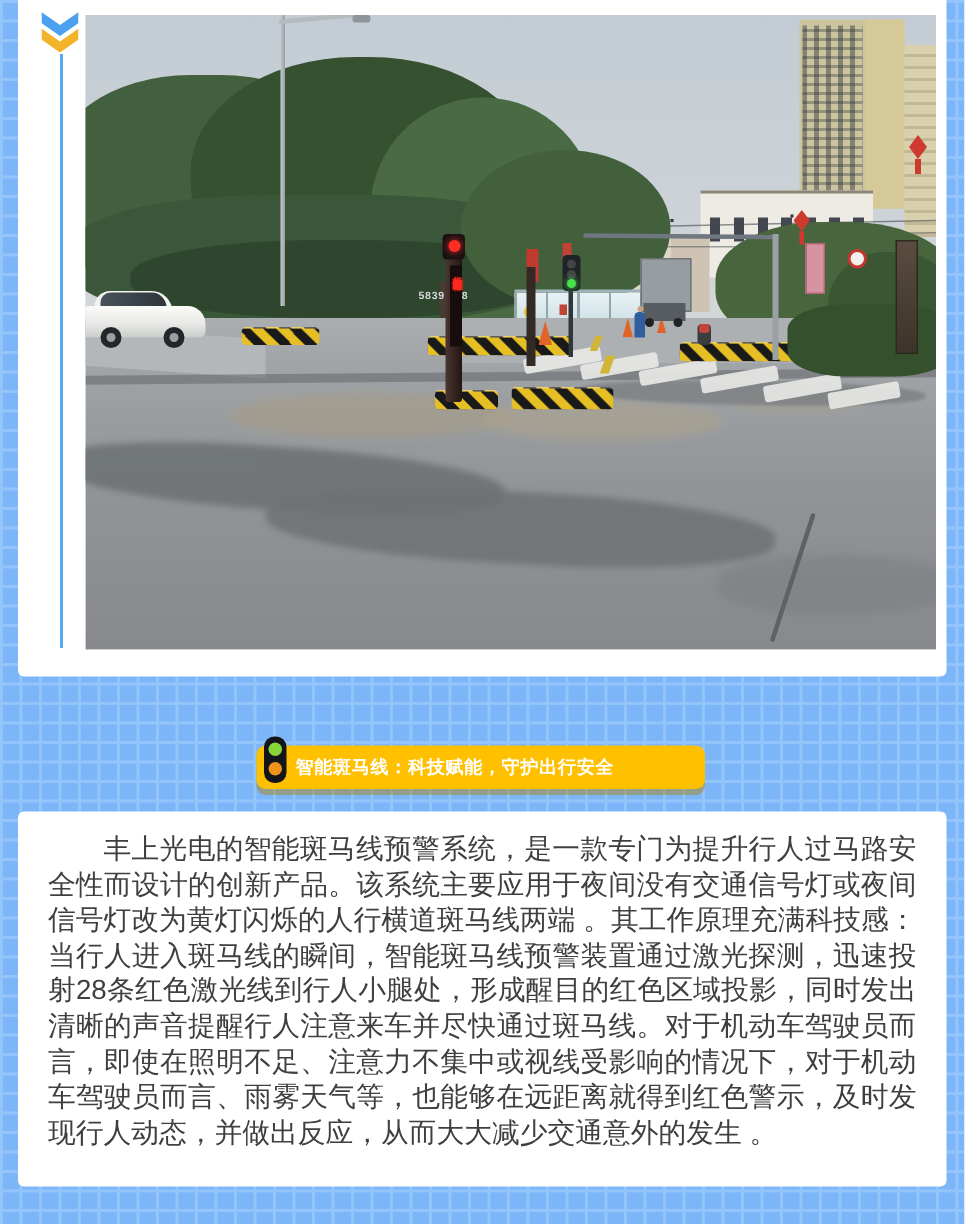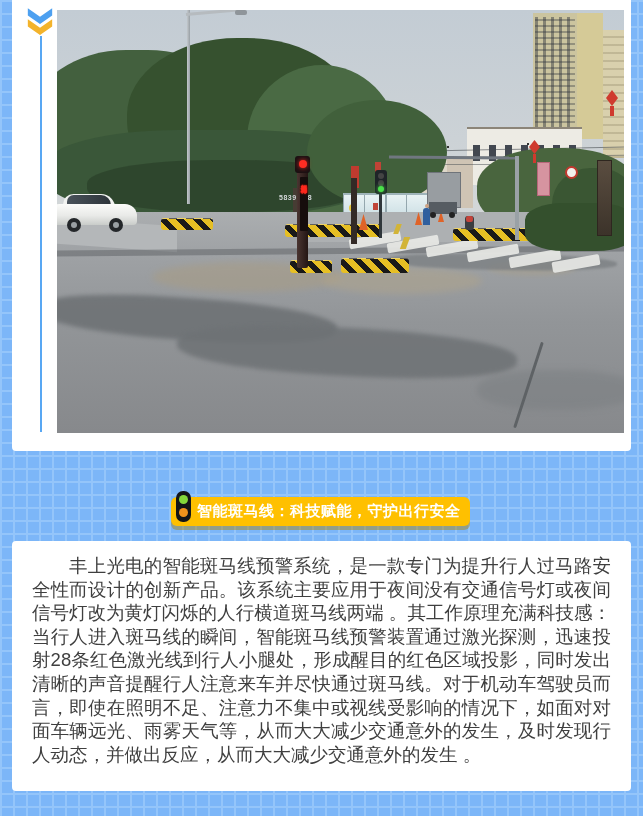--- a/index.html
+++ b/index.html
@@ -16,21 +16,21 @@
   
   .photo-panel{left:12px;top:0;width:619px;height:451px;background:#ffffff;border-radius:0 0 4px 4px;}
   .vline{left:40px;top:36px;width:2px;height:396px;background:#58a7f3;}
   .chevron{left:25px;top:7px;width:30px;height:28px;}
   
   .photo{left:57px;top:10px;width:567px;height:423px;overflow:hidden;background:#c9d1d7;}
   .photo .abs{position:absolute;}
   
   .banner{left:171px;top:497px;width:299px;height:29px;background:#ffc000;border-radius:6px;
           box-shadow:0 4px 0 rgba(176,128,0,.45);display:flex;align-items:center;}
-  .banner-title{margin-left:26px;color:#ffffff;font-weight:bold;font-size:15px;letter-spacing:.5px;white-space:nowrap;}
+  .banner-title{margin-left:26px;color:#ffffff;font-weight:bold;font-size:12px;letter-spacing:.5px;white-space:nowrap;}
   .tl-icon{position:absolute;left:5px;top:-6px;width:15px;height:31px;background:#141518;border-radius:7px;}
   .tl-icon .g{position:absolute;left:3px;top:4px;width:9px;height:9px;border-radius:50%;background:#84d63a;}
   .tl-icon .o{position:absolute;left:3px;top:17px;width:9px;height:9px;border-radius:50%;background:#f0921c;}
   
   .text-card{left:12px;top:541px;width:619px;height:250px;background:#ffffff;border-radius:4px;}
   .text-card p{position:absolute;left:20px;right:20px;top:13px;margin:0;
      font-size:18.5px;line-height:23.6px;color:#3f3f3f;text-align:justify;text-indent:2em;}
   
   .curb{background:repeating-linear-gradient(45deg,#e6bf24 0 6px,#191919 6px 12px);border-radius:3px;border-top:1px solid rgba(255,255,255,.3);}
   .cone{clip-path:polygon(50% 0,100% 100%,0 100%);background:#e06328;}
@@ -186,16 +186,16 @@
 
   <div class="abs banner">
     <div class="tl-icon">
       <div class="g"></div>
       <div class="o"></div>
     </div>
     <span class="banner-title">智能斑马线：科技赋能，守护出行安全</span>
   </div>
 
   <div class="abs text-card">
-    <p>丰上光电的智能斑马线预警系统，是一款专门为提升行人过马路安全性而设计的创新产品。该系统主要应用于夜间没有交通信号灯或夜间信号灯改为黄灯闪烁的人行横道斑马线两端 。其工作原理充满科技感：当行人进入斑马线的瞬间，智能斑马线预警装置通过激光探测，迅速投射28条红色激光线到行人小腿处，形成醒目的红色区域投影，同时发出清晰的声音提醒行人注意来车并尽快通过斑马线。对于机动车驾驶员而言，即使在照明不足、注意力不集中或视线受影响的情况下，如面对对面车辆远光、雨雾天气等，从而大大减少交通意外的发生，及时发现行人动态，并做出反应，从而大大减少交通意外的发生 。</p>
+    <p>丰上光电的智能斑马线预警系统，是一款专门为提升行人过马路安全性而设计的创新产品。该系统主要应用于夜间没有交通信号灯或夜间信号灯改为黄灯闪烁的人行横道斑马线两端 。其工作原理充满科技感：当行人进入斑马线的瞬间，智能斑马线预警装置通过激光探测，迅速投射28条红色激光线到行人小腿处，形成醒目的红色区域投影，同时发出清晰的声音提醒行人注意来车并尽快通过斑马线。对于机动车驾驶员而言，即使在照明不足、注意力不集中或视线受影响的情况下，对于机动车驾驶员而言、雨雾天气等，也能够在远距离就得到红色警示，及时发现行人动态，并做出反应，从而大大减少交通意外的发生 。</p>
   </div>
 
 </div>
 
 </body></html>

